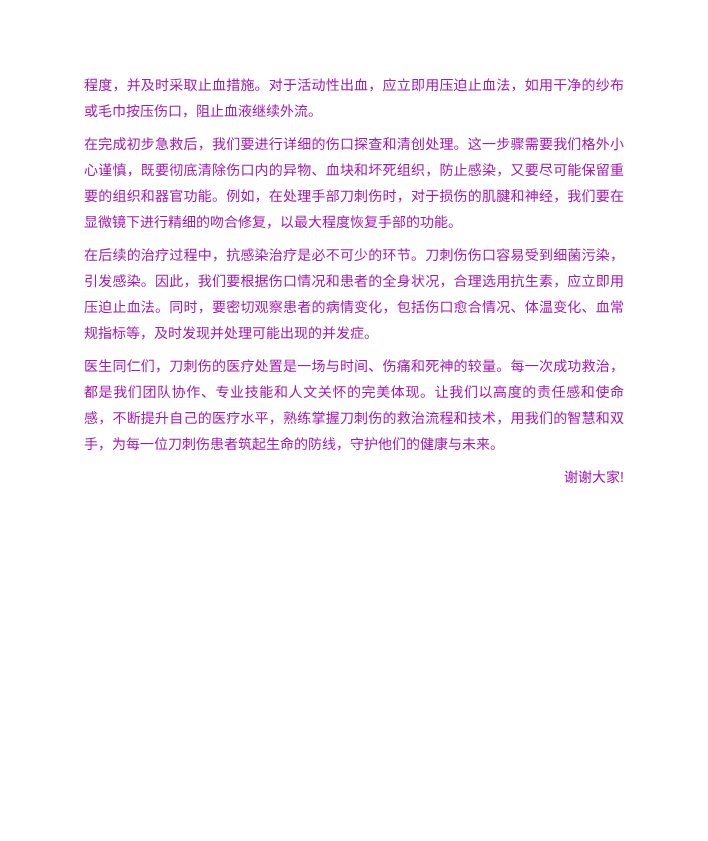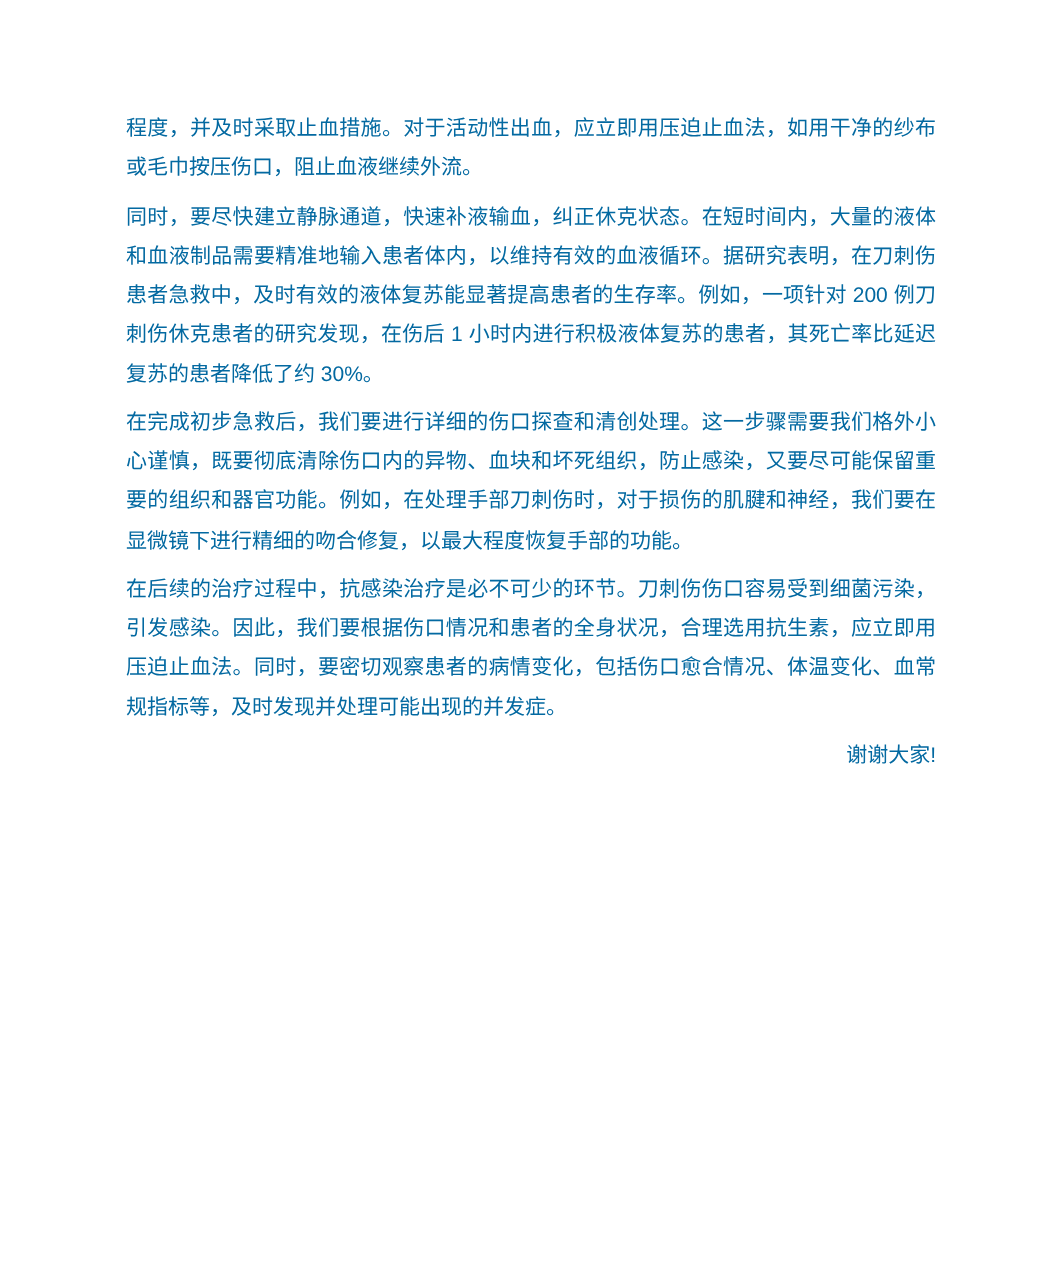--- a/index.html
+++ b/index.html
@@ -13,38 +13,38 @@
     height: 841px;
     background: #ffffff;
     overflow: hidden;
     font-family: "Liberation Sans", "DejaVu Sans", sans-serif;
   }
   .text-body {
     position: absolute;
     left: 84px;
     top: 72px;
     width: 540px;
-    color: #0369a1;
+    color: #a21caf;
     font-size: 14px;
     line-height: 26.25px;
   }
   .text-body p {
     margin: 0 0 6px 0;
     text-align: justify;
     text-justify: inter-ideograph;
     word-break: break-all;
   }
   .text-body p:last-child {
     text-align: right;
   }
 </style>
 </head>
 <body>
 
 <div class="page">
   <div class="text-body">
     <p>程度，并及时采取止血措施。对于活动性出血，应立即用压迫止血法，如用干净的纱布或毛巾按压伤口，阻止血液继续外流。</p>
-    <p>同时，要尽快建立静脉通道，快速补液输血，纠正休克状态。在短时间内，大量的液体和血液制品需要精准地输入患者体内，以维持有效的血液循环。据研究表明，在刀刺伤患者急救中，及时有效的液体复苏能显著提高患者的生存率。例如，一项针对 200 例刀刺伤休克患者的研究发现，在伤后 1 小时内进行积极液体复苏的患者，其死亡率比延迟复苏的患者降低了约 30%。</p>
     <p>在完成初步急救后，我们要进行详细的伤口探查和清创处理。这一步骤需要我们格外小心谨慎，既要彻底清除伤口内的异物、血块和坏死组织，防止感染，又要尽可能保留重要的组织和器官功能。例如，在处理手部刀刺伤时，对于损伤的肌腱和神经，我们要在显微镜下进行精细的吻合修复，以最大程度恢复手部的功能。</p>
     <p>在后续的治疗过程中，抗感染治疗是必不可少的环节。刀刺伤伤口容易受到细菌污染，引发感染。因此，我们要根据伤口情况和患者的全身状况，合理选用抗生素，应立即用压迫止血法。同时，要密切观察患者的病情变化，包括伤口愈合情况、体温变化、血常规指标等，及时发现并处理可能出现的并发症。</p>
+    <p>医生同仁们，刀刺伤的医疗处置是一场与时间、伤痛和死神的较量。每一次成功救治，都是我们团队协作、专业技能和人文关怀的完美体现。让我们以高度的责任感和使命感，不断提升自己的医疗水平，熟练掌握刀刺伤的救治流程和技术，用我们的智慧和双手，为每一位刀刺伤患者筑起生命的防线，守护他们的健康与未来。</p>
     <p>谢谢大家!</p>
   </div>
 </div>
 
 </body></html>

